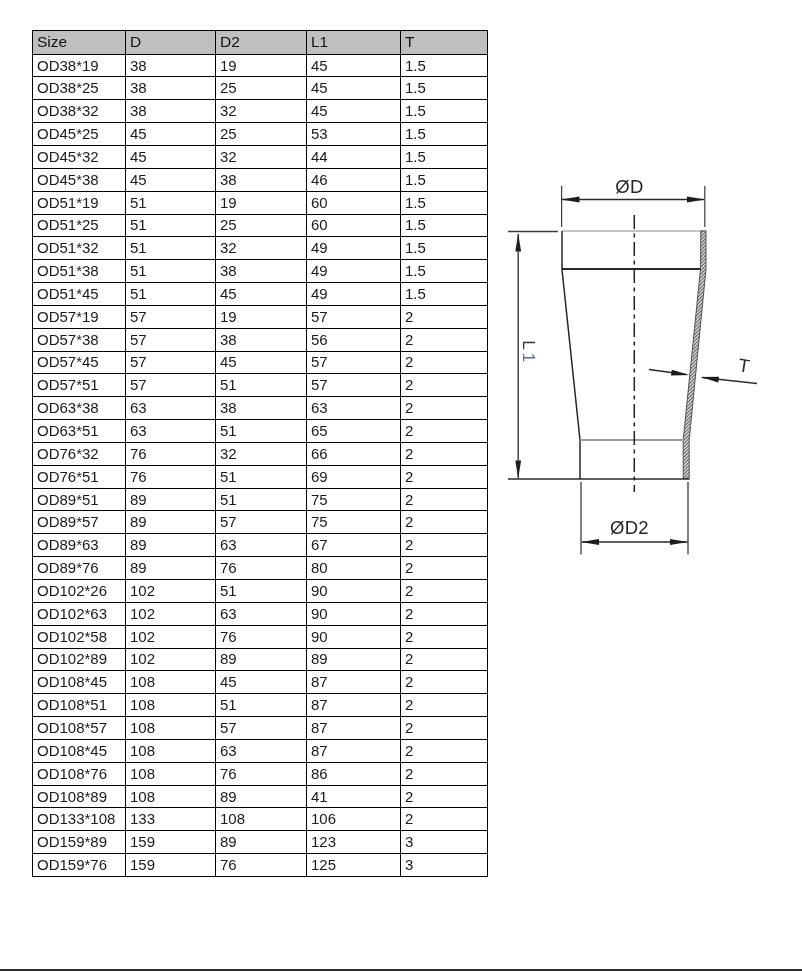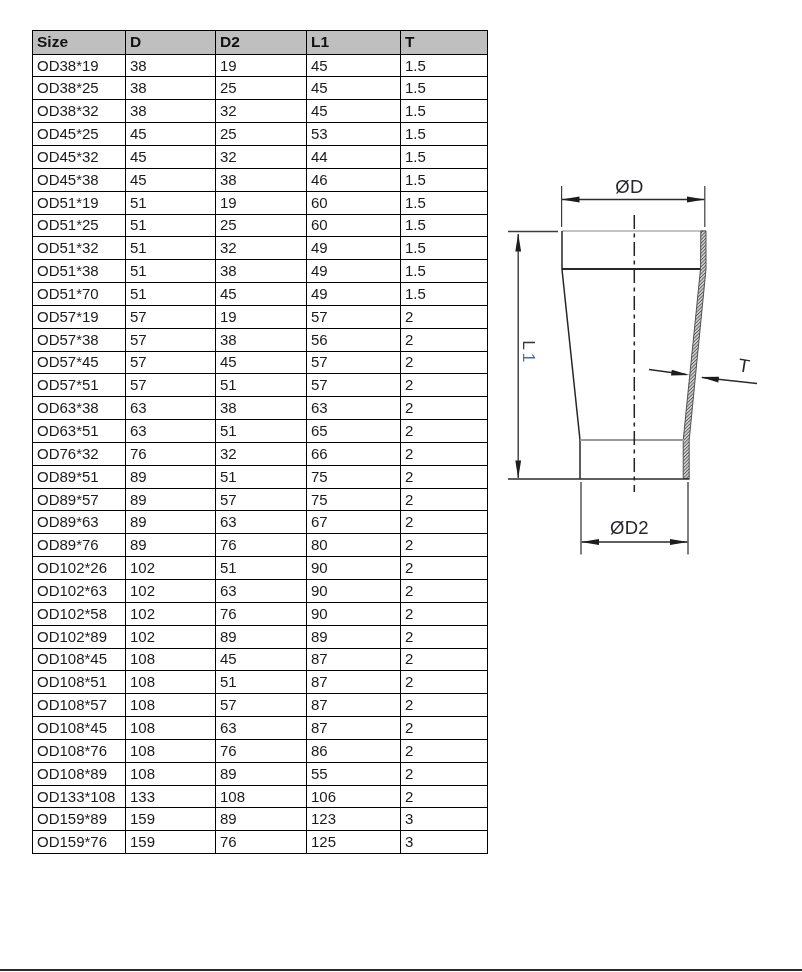--- a/index.html
+++ b/index.html
@@ -3,21 +3,21 @@
 <meta charset="utf-8">
 <style>
   html,body { margin:0; padding:0; }
   body { width:802px; height:972px; background:#ffffff; position:relative;
          font-family:"Liberation Sans", sans-serif; overflow:hidden; }
   #tbl { position:absolute; left:32px; top:30px; border-collapse:collapse;
           table-layout:fixed; }
   #tbl th, #tbl td { border:1.7px solid #000; padding:0 0 1px 4px; text-align:left;
           vertical-align:middle; font-size:15px; color:#1a1a1a;
           white-space:nowrap; overflow:hidden; }
-  #tbl th { background:#bfbfbf; font-size:15.5px; font-weight:bold; color:#111; height:21.6px; }
+  #tbl th { background:#bfbfbf; font-size:15.5px; font-weight:normal; color:#111; height:21.6px; }
   #tbl td { height:20.85px; }
   svg text { font-family:"Liberation Sans", sans-serif; }
 </style>
 </head>
 <body>
 
   <table id="tbl">
     <colgroup>
       <col style="width:93px">
       <col style="width:90px">
@@ -110,21 +110,21 @@
 
       <tr>
         <td>OD51*38</td>
         <td>51</td>
         <td>38</td>
         <td>49</td>
         <td>1.5</td>
       </tr>
 
       <tr>
-        <td>OD51*70</td>
+        <td>OD51*45</td>
         <td>51</td>
         <td>45</td>
         <td>49</td>
         <td>1.5</td>
       </tr>
 
       <tr>
         <td>OD57*19</td>
         <td>57</td>
         <td>19</td>
@@ -174,20 +174,27 @@
       </tr>
 
       <tr>
         <td>OD76*32</td>
         <td>76</td>
         <td>32</td>
         <td>66</td>
         <td>2</td>
       </tr>
 
+      <tr>
+        <td>OD76*51</td>
+        <td>76</td>
+        <td>51</td>
+        <td>69</td>
+        <td>2</td>
+      </tr>
 
       <tr>
         <td>OD89*51</td>
         <td>89</td>
         <td>51</td>
         <td>75</td>
         <td>2</td>
       </tr>
 
       <tr>
@@ -283,21 +290,21 @@
         <td>108</td>
         <td>76</td>
         <td>86</td>
         <td>2</td>
       </tr>
 
       <tr>
         <td>OD108*89</td>
         <td>108</td>
         <td>89</td>
-        <td>55</td>
+        <td>41</td>
         <td>2</td>
       </tr>
 
       <tr>
         <td>OD133*108</td>
         <td>133</td>
         <td>108</td>
         <td>106</td>
         <td>2</td>
       </tr>

